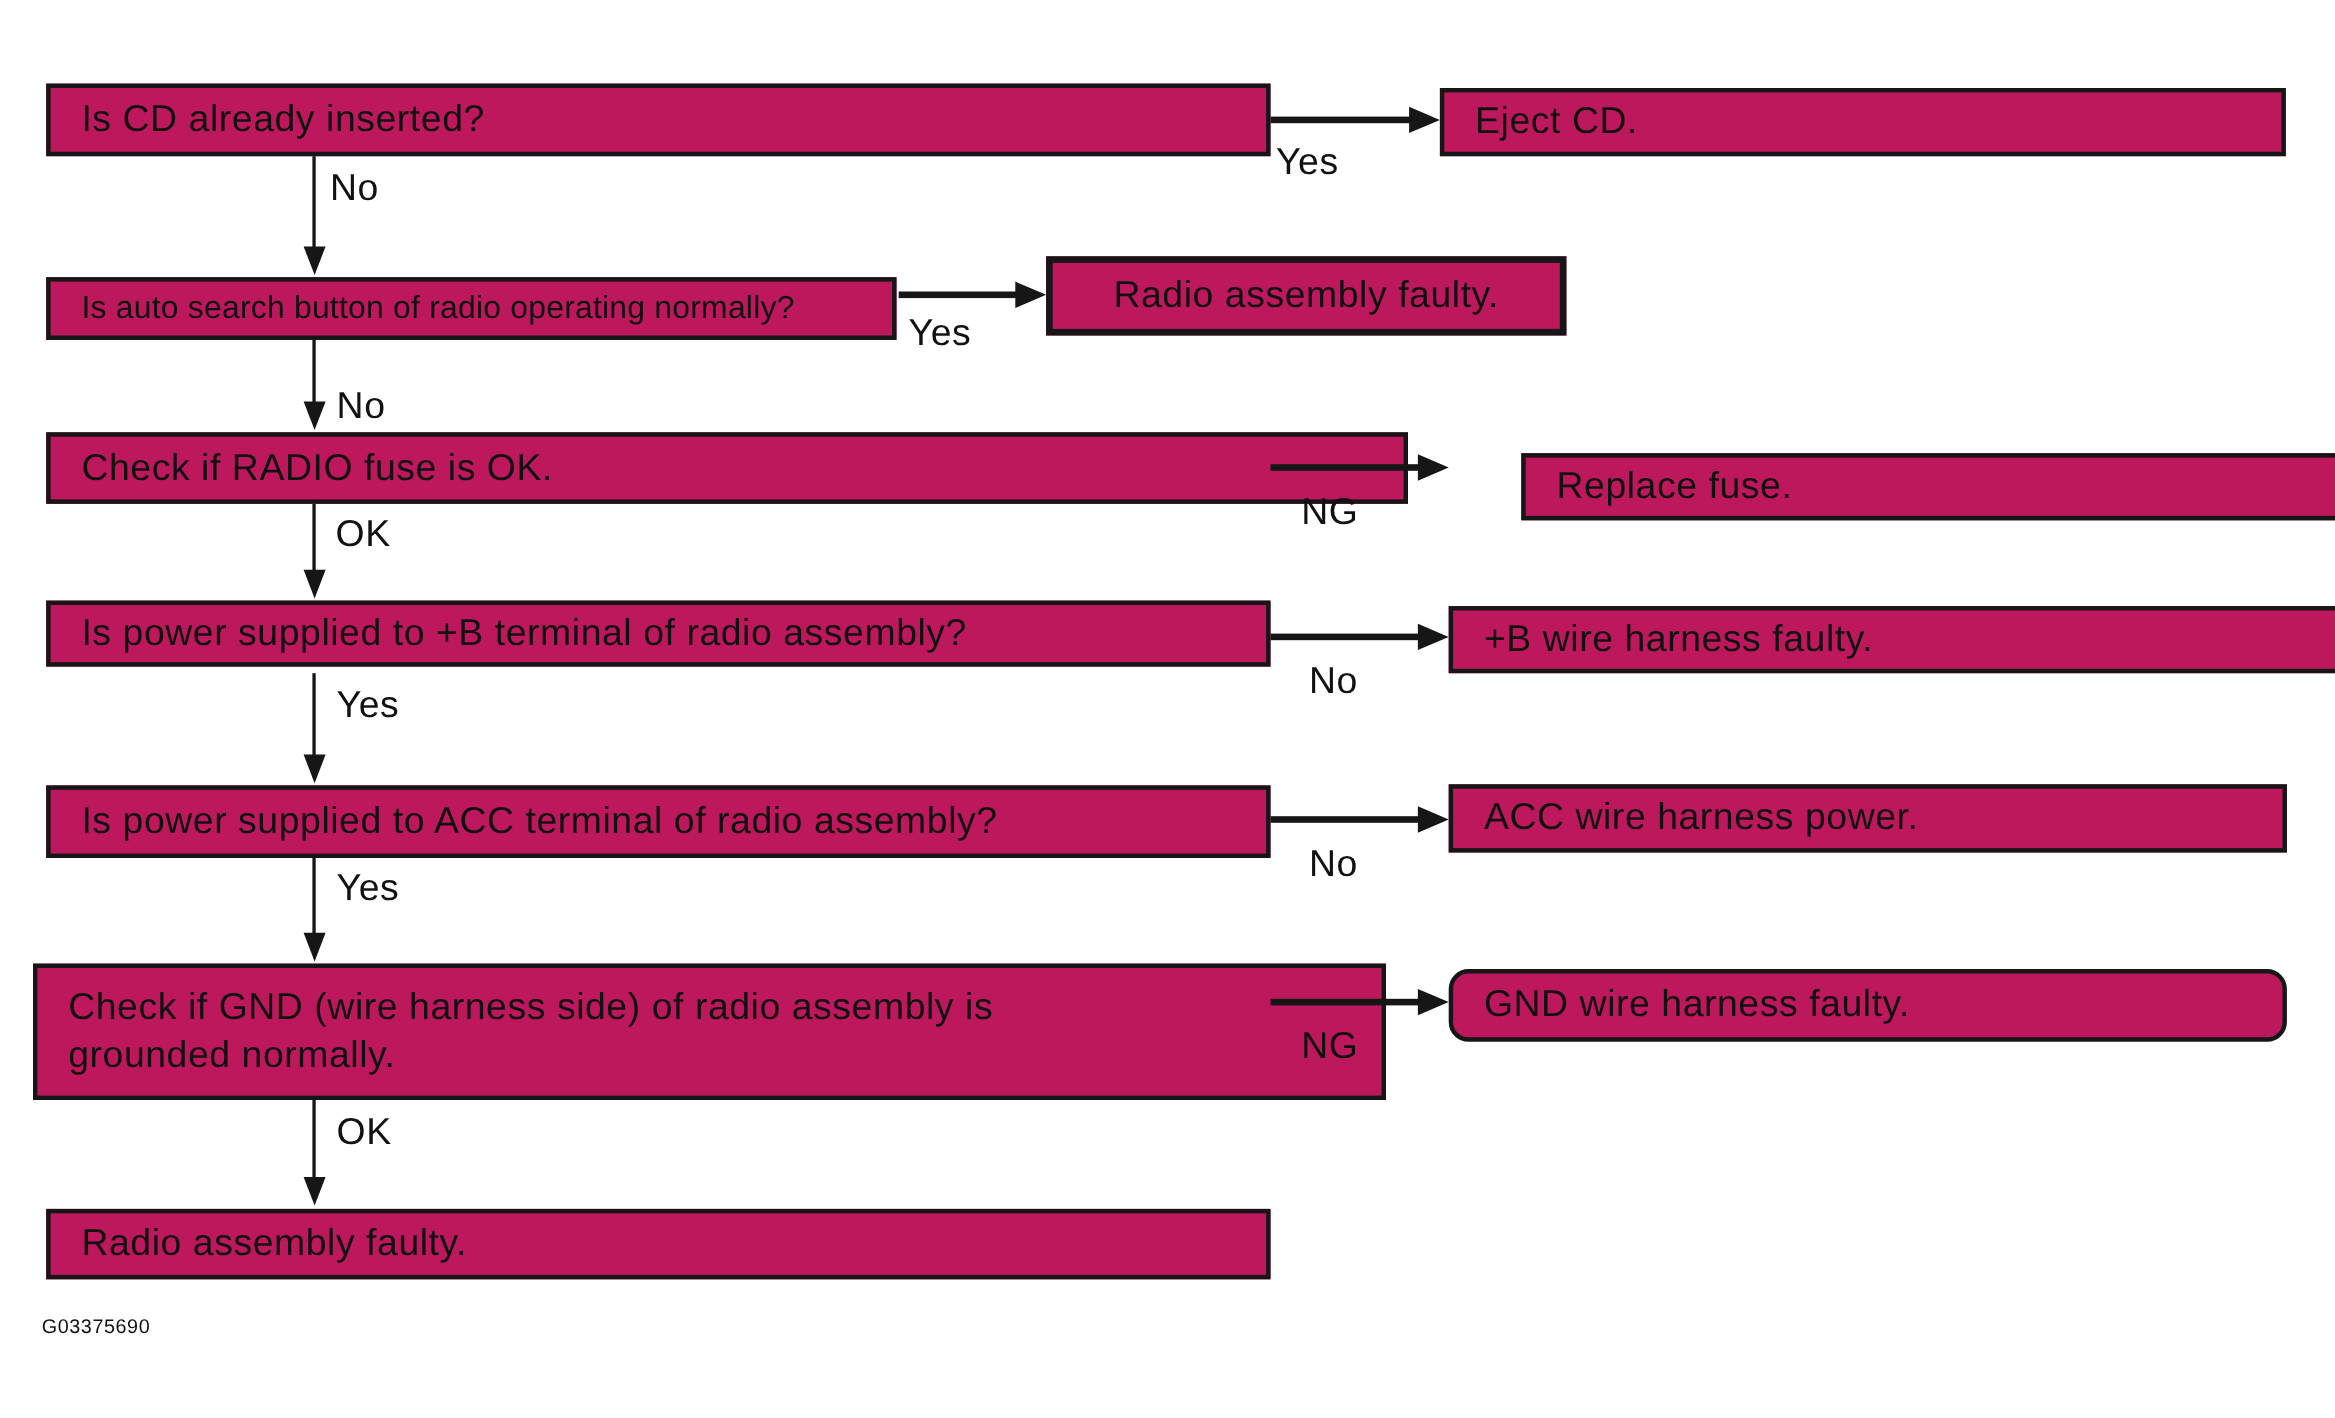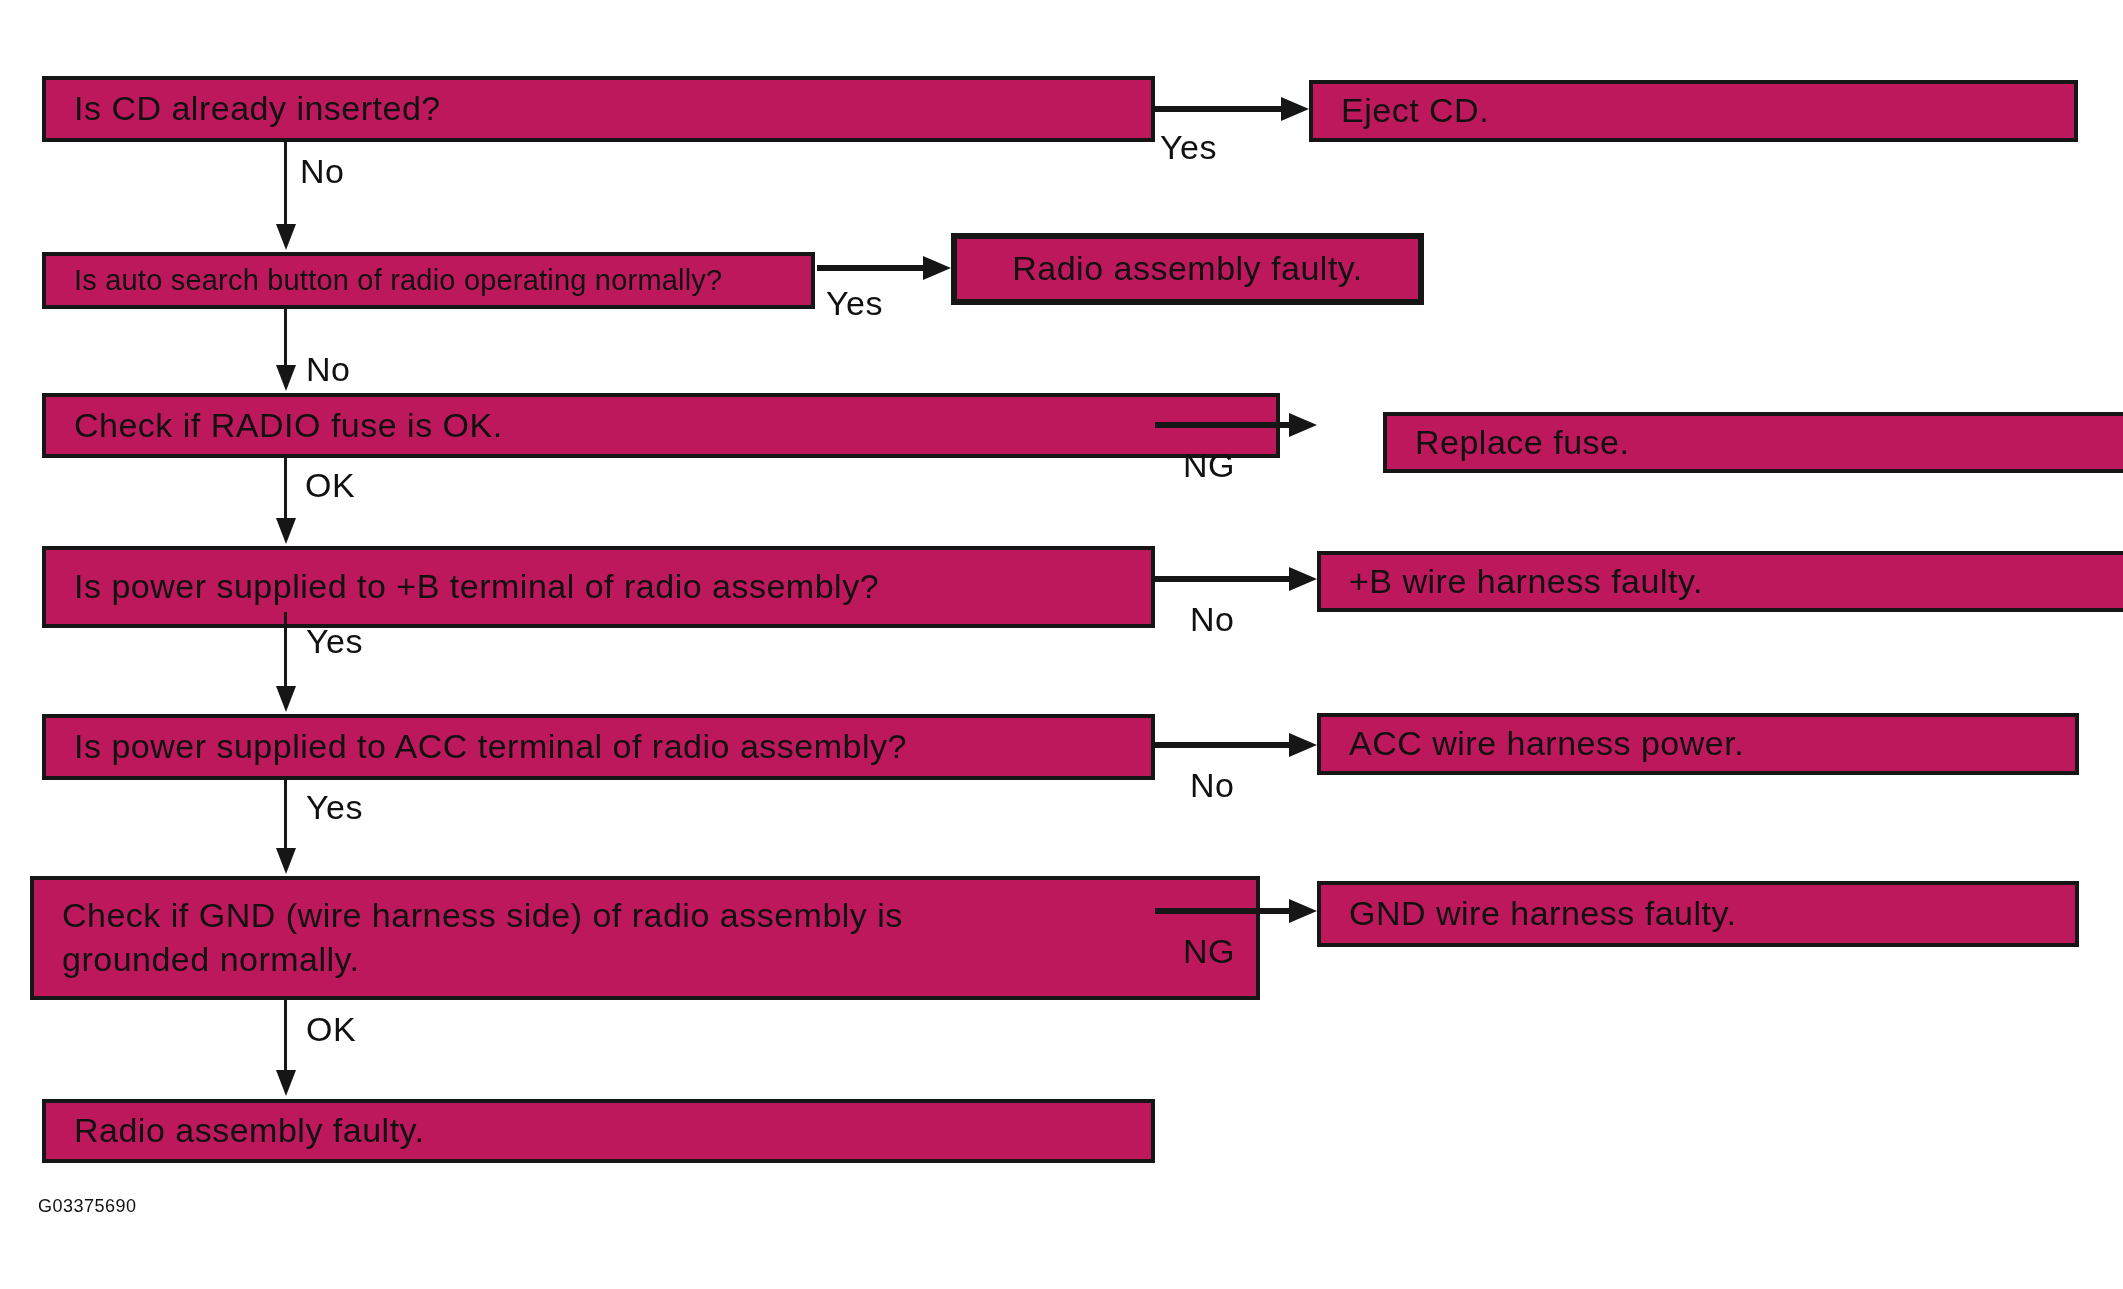--- a/index.html
+++ b/index.html
@@ -97,21 +97,21 @@
   <div class="node" style="left:42px; top:393px; width:1238px; height:65px;">Check if RADIO fuse is OK.</div>
   <div class="hline" style="left:1155px; top:422px; width:136px;"></div>
   <div class="harrow" style="left:1289px; top:413px;"></div>
   <div class="edge-label" style="left:1183px; top:446px;">NG</div>
   <div class="node" style="left:1383px; top:396px; width:762px; height:61px;margin-top:16px;">Replace fuse.</div>
 
   <div class="vline" style="left:284px; top:458px; height:62px;"></div>
   <div class="varrow" style="left:276px; top:518px;"></div>
   <div class="edge-label" style="left:305px; top:466px;">OK</div>
 
-  <div class="node" style="left:42px; top:546px; width:1113px; height:82px;">Is power supplied to +B terminal of radio assembly?</div>
+  <div class="node" style="left:42px; top:546px; width:1113px; height:60px;">Is power supplied to +B terminal of radio assembly?</div>
   <div class="hline" style="left:1155px; top:576px; width:136px;"></div>
   <div class="harrow" style="left:1289px; top:567px;"></div>
   <div class="edge-label" style="left:1190px; top:600px;">No</div>
   <div class="node" style="left:1317px; top:551px; width:860px; height:61px;">+B wire harness faulty.</div>
 
   <div class="vline" style="left:284px; top:612px; height:76px;"></div>
   <div class="varrow" style="left:276px; top:686px;"></div>
   <div class="edge-label" style="left:306px; top:622px;">Yes</div>
 
   <div class="node" style="left:42px; top:714px; width:1113px; height:66px;">Is power supplied to ACC terminal of radio assembly?</div>
@@ -122,21 +122,21 @@
 
   <div class="vline" style="left:284px; top:780px; height:70px;"></div>
   <div class="varrow" style="left:276px; top:848px;"></div>
   <div class="edge-label" style="left:306px; top:788px;">Yes</div>
 
   <div class="node" style="left:30px; top:876px; width:1230px; height:124px;">Check if GND (wire harness side) of radio assembly is
 grounded normally.</div>
   <div class="hline" style="left:1155px; top:908px; width:136px;"></div>
   <div class="harrow" style="left:1289px; top:899px;"></div>
   <div class="edge-label" style="left:1183px; top:932px;">NG</div>
-  <div class="node" style="left:1317px; top:881px; width:762px; height:66px;">GND wire harness faulty.</div>
+  <div class="node" style="left:1317px; top:881px; width:762px; height:66px;border-radius:18px;">GND wire harness faulty.</div>
 
   <div class="vline" style="left:284px; top:1000px; height:72px;"></div>
   <div class="varrow" style="left:276px; top:1070px;"></div>
   <div class="edge-label" style="left:306px; top:1010px;">OK</div>
 
   <div class="node" style="left:42px; top:1099px; width:1113px; height:64px;">Radio assembly faulty.</div>
 
   <div class="figure-id" style="left:38px; top:1196px;">G03375690</div>
 
 </div>

